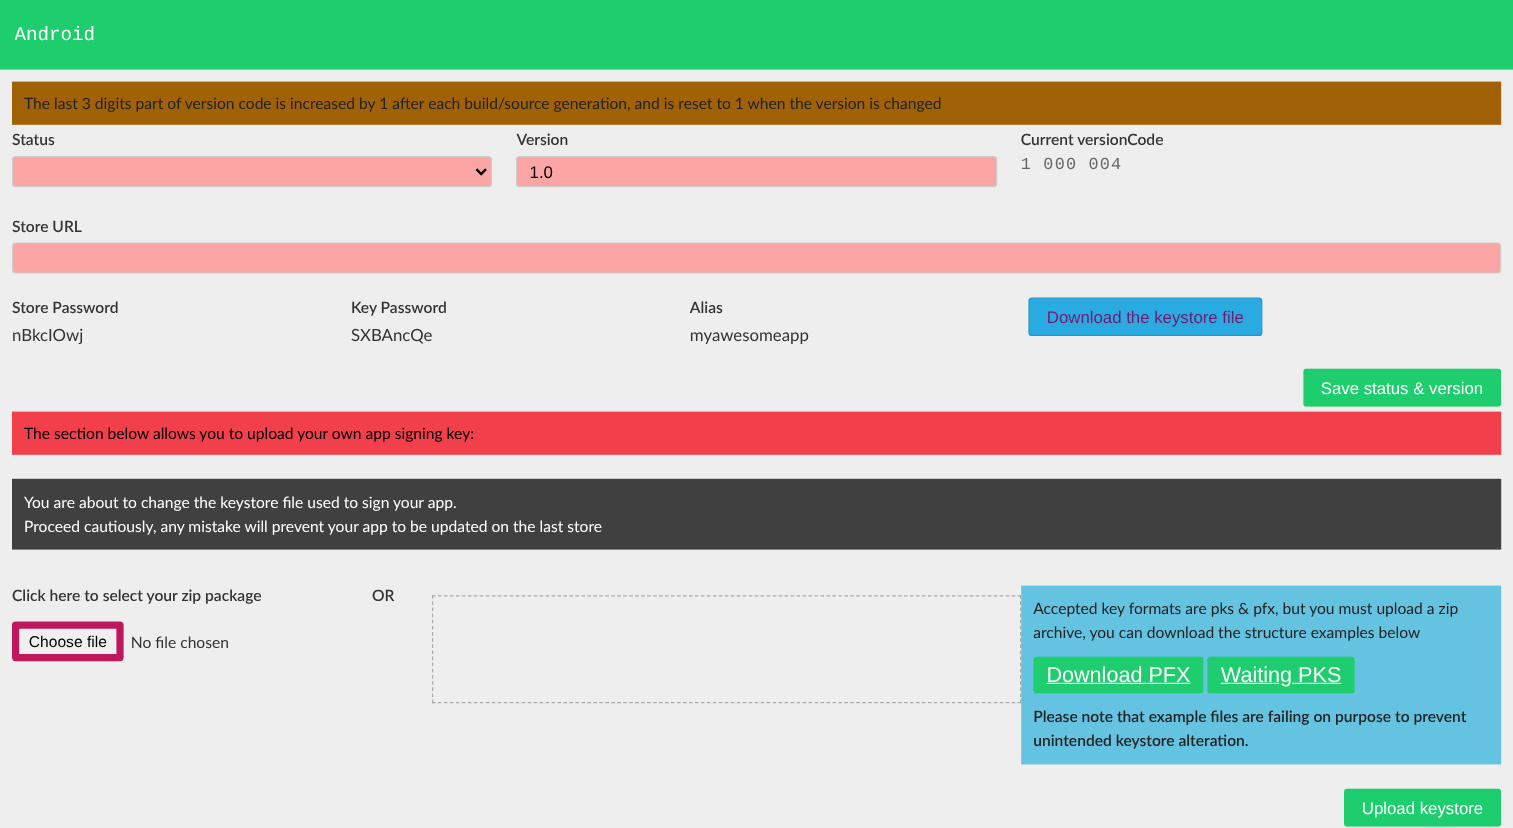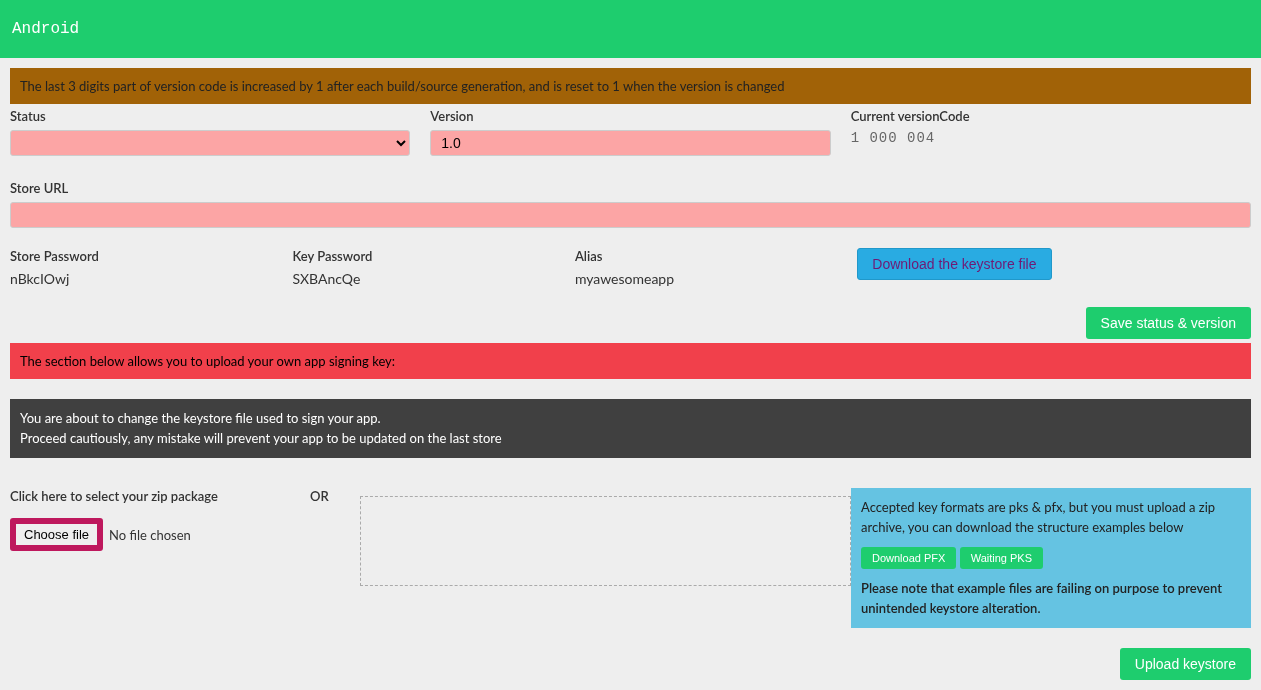--- a/index.html
+++ b/index.html
@@ -80,21 +80,22 @@
       background: #29abe2;
       color: #701a75;
       border-color: #2098ca;
     }
     .btn-success {
       background: #1ecd6e;
       color: #fff;
     }
     .btn-small {
       padding: 4px 10px;
-      font-size: 11px;
+      font-size: 18px;
+      text-decoration: underline;
     }
     .save-row {
       text-align: right;
       margin-bottom: 4px;
     }
     .alert-red {
       background: #f1404b;
       color: #000000;
       padding: 10px;
       font-size: 13px;

